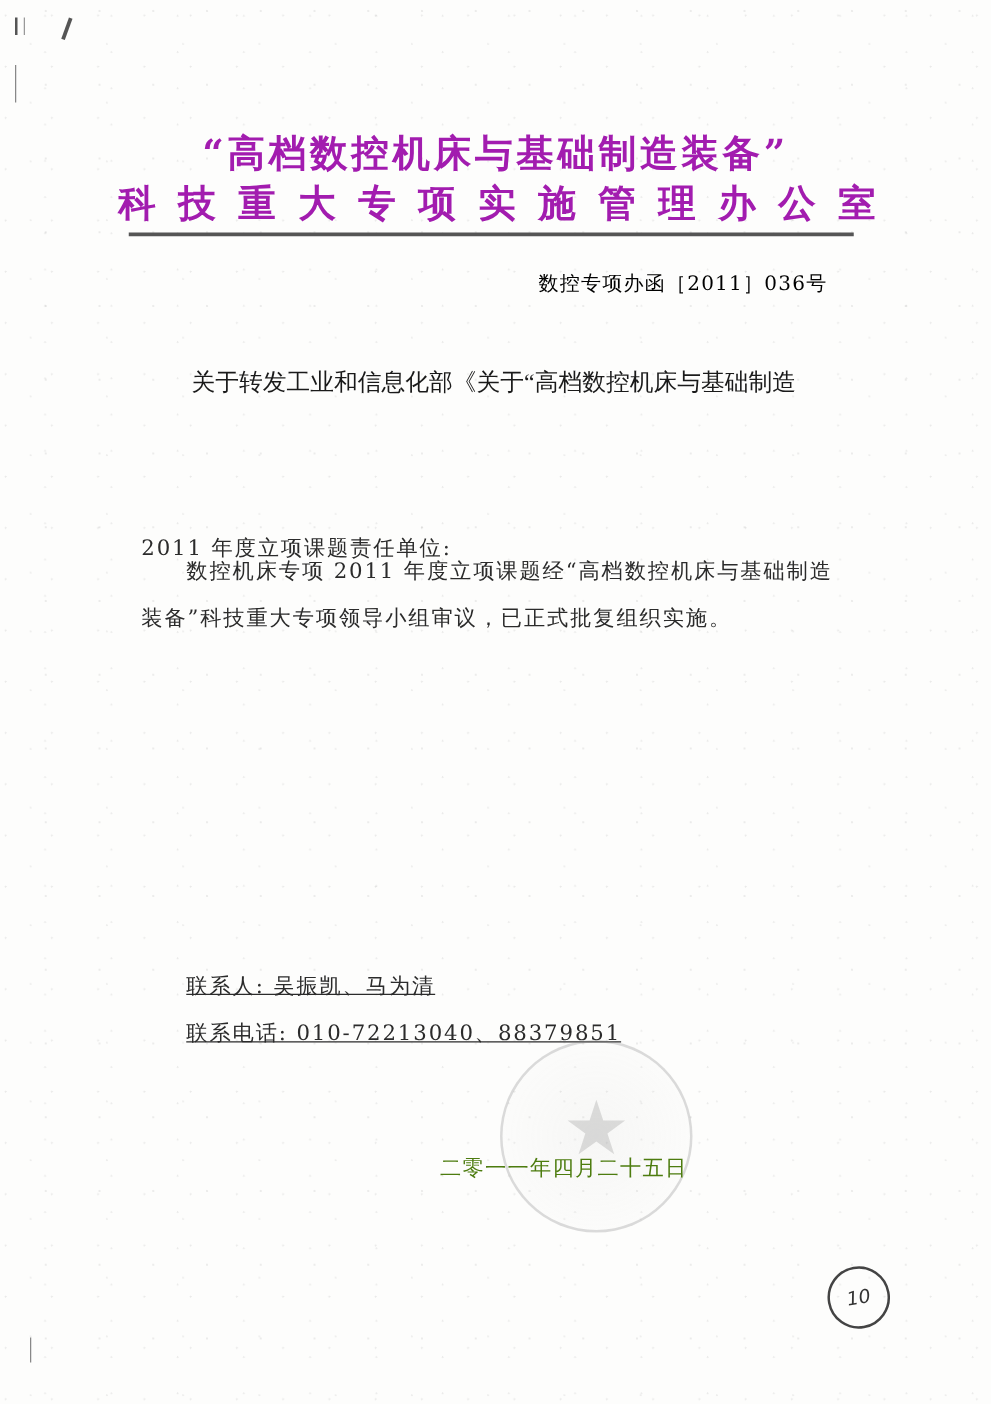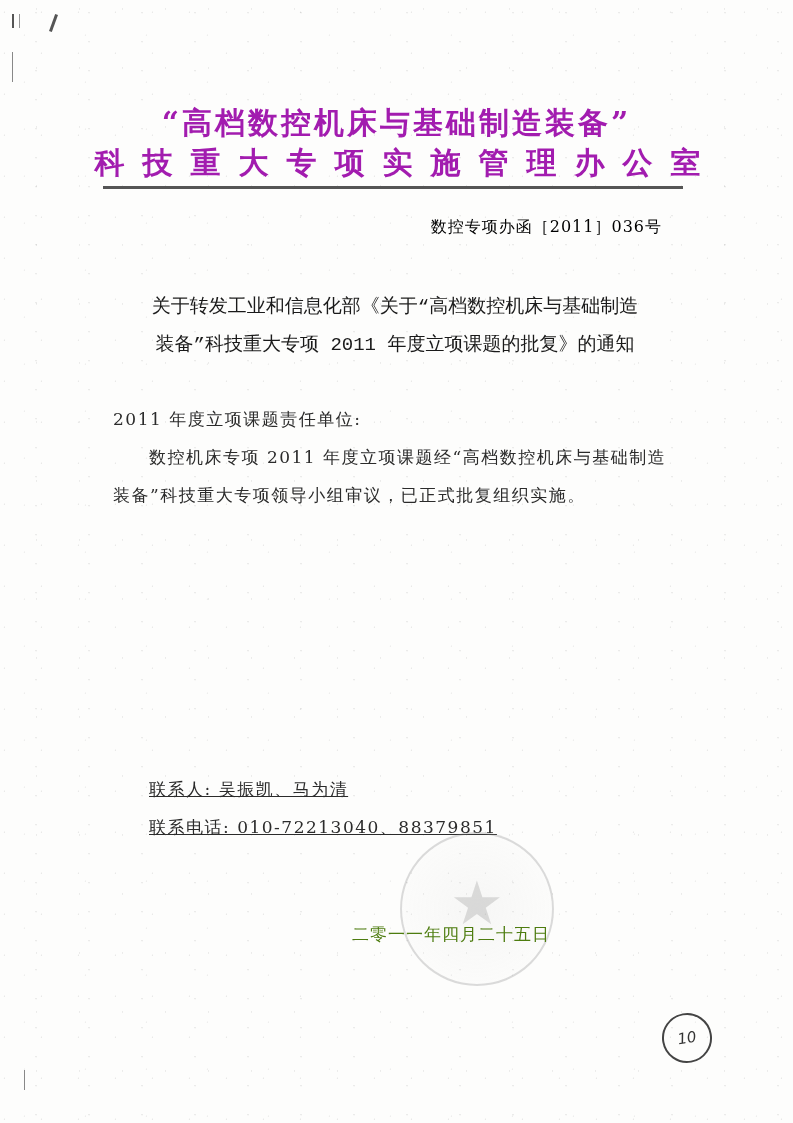--- a/index.html
+++ b/index.html
@@ -72,37 +72,37 @@
       font-size: 16px;
       color: #000000;
       letter-spacing: 1px;
       white-space: nowrap;
     }
     .doc-heading {
       position: absolute;
       left: 110px;
       top: 288px;
       width: 570px;
-      font-family: Liberation Mono, monospace;
+      font-family: Liberation Serif, serif;
       font-size: 19px;
       line-height: 38px;
       color: #1a1a1a;
       text-align: center;
     }
     .doc-heading span { display: block; white-space: nowrap; }
     .body-text {
       position: absolute;
       left: 113px;
       width: 560px;
       font-size: 17px;
       line-height: 38px;
       color: #2b2b2b;
       letter-spacing: 1.5px;
     }
-    .addressee { top: 400px; }
+    .addressee { top: 420px; }
     .para1 { top: 438px; text-indent: 36px; }
     .para2 { top: 514px; text-indent: 36px; }
     .attachment { top: 657px; text-indent: 36px; }
     .contact { top: 770px; left: 149px; text-decoration: underline; }
     .contact-line { display: block; white-space: nowrap; }
     .contact-line + .contact-line { margin-top: 0; }
     .date {
       position: absolute;
       left: 352px;
       top: 923px;
@@ -159,21 +159,20 @@
   <div class="margin-mark" style="left:24px; top:1070px; width:1px; height:20px; background:#888;"></div>
 
   <div class="header-title header-line1">“高档数控机床与基础制造装备”</div>
   <div class="header-title header-line2">科技重大专项实施管理办公室</div>
   <div class="header-rule"></div>
 
   <div class="doc-number">数控专项办函［2011］036号</div>
 
   <div class="doc-heading">
     <span>关于转发工业和信息化部《关于“高档数控机床与基础制造</span>
-    <span>装备”科技重大专项 2011 年度立项课题的批复》的通知</span>
   </div>
 
   <div class="body-text addressee">2011 年度立项课题责任单位:</div>
   <div class="body-text para1">数控机床专项 2011 年度立项课题经“高档数控机床与基础制造装备”科技重大专项领导小组审议，已正式批复组织实施。</div>
 
   <div class="body-text contact">
     <span class="contact-line">联系人: 吴振凯、马为清</span>
     <span class="contact-line">联系电话: 010-72213040、88379851</span>
   </div>
 

